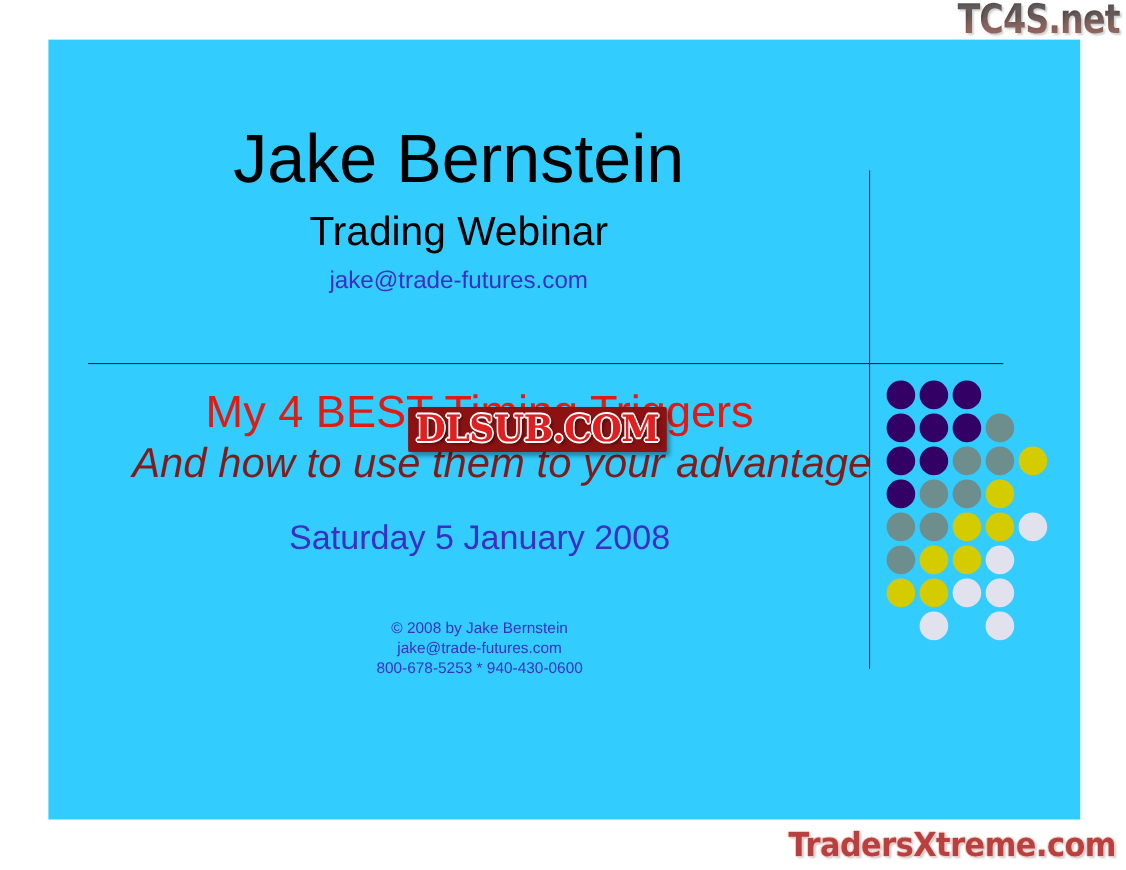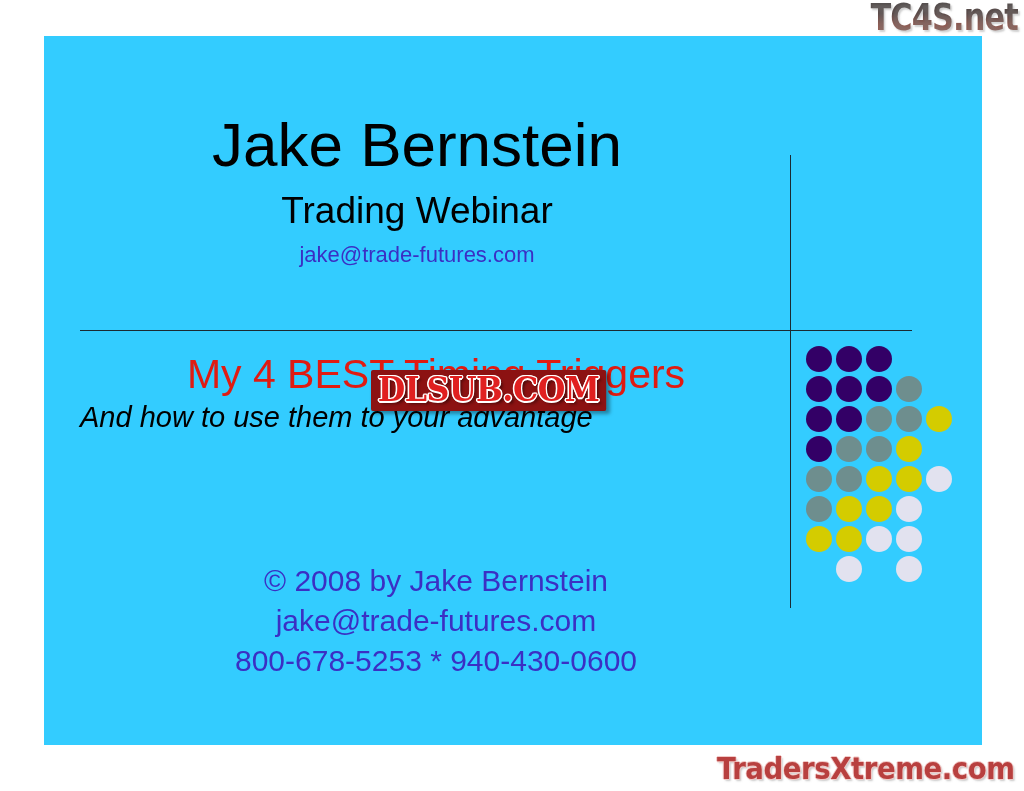--- a/index.html
+++ b/index.html
@@ -135,24 +135,24 @@
     font-size: 41px;
     color: #e01b12;
     line-height: 1.1;
     white-space: nowrap;
   }
   #tagline {
     position: absolute;
     left: 36px;
     top: 366px;
     width: 712px;
-    text-align: left;
-    font-size: 29px;
+    text-align: right;
+    font-size: 38px;
     font-style: italic;
-    color: #000000;
+    color: #7f1d1d;
     line-height: 1.1;
     white-space: nowrap;
   }
   #date {
     position: absolute;
     left: 36px;
     top: 436px;
     width: 712px;
     text-align: center;
     font-size: 31px;
@@ -160,21 +160,21 @@
     line-height: 1.1;
   }
 
   
   #footer {
     position: absolute;
     left: 36px;
     top: 525px;
     width: 712px;
     text-align: center;
-    font-size: 30px;
+    font-size: 14px;
     color: #3b2fc4;
     line-height: 1.33;
   }
   #footer div { white-space: nowrap; }
 
   
   #dlsub-watermark {
     position: absolute;
     left: 327px;
     top: 334px;
@@ -233,20 +233,21 @@
     <div id="subtitle">Trading Webinar</div>
 
     <div id="title">Jake Bernstein</div>
 
     <div id="header-email">jake@trade-futures.com</div>
 
     <div id="headline">My 4 BEST Timing Triggers</div>
 
     <div id="tagline">And how to use them to your advantage</div>
 
+    <div id="date">Saturday 5 January 2008</div>
 
     <div id="footer">
       <div>© 2008 by Jake Bernstein</div>
       <div>jake@trade-futures.com</div>
       <div>800-678-5253  *  940-430-0600</div>
     </div>
 
     <div id="dot-grid">
         <div class="dot" style="left: 0px; top: 0px; background: rgb(51, 0, 102);"></div>
         <div class="dot" style="left: 30px; top: 0px; background: rgb(51, 0, 102);"></div>

